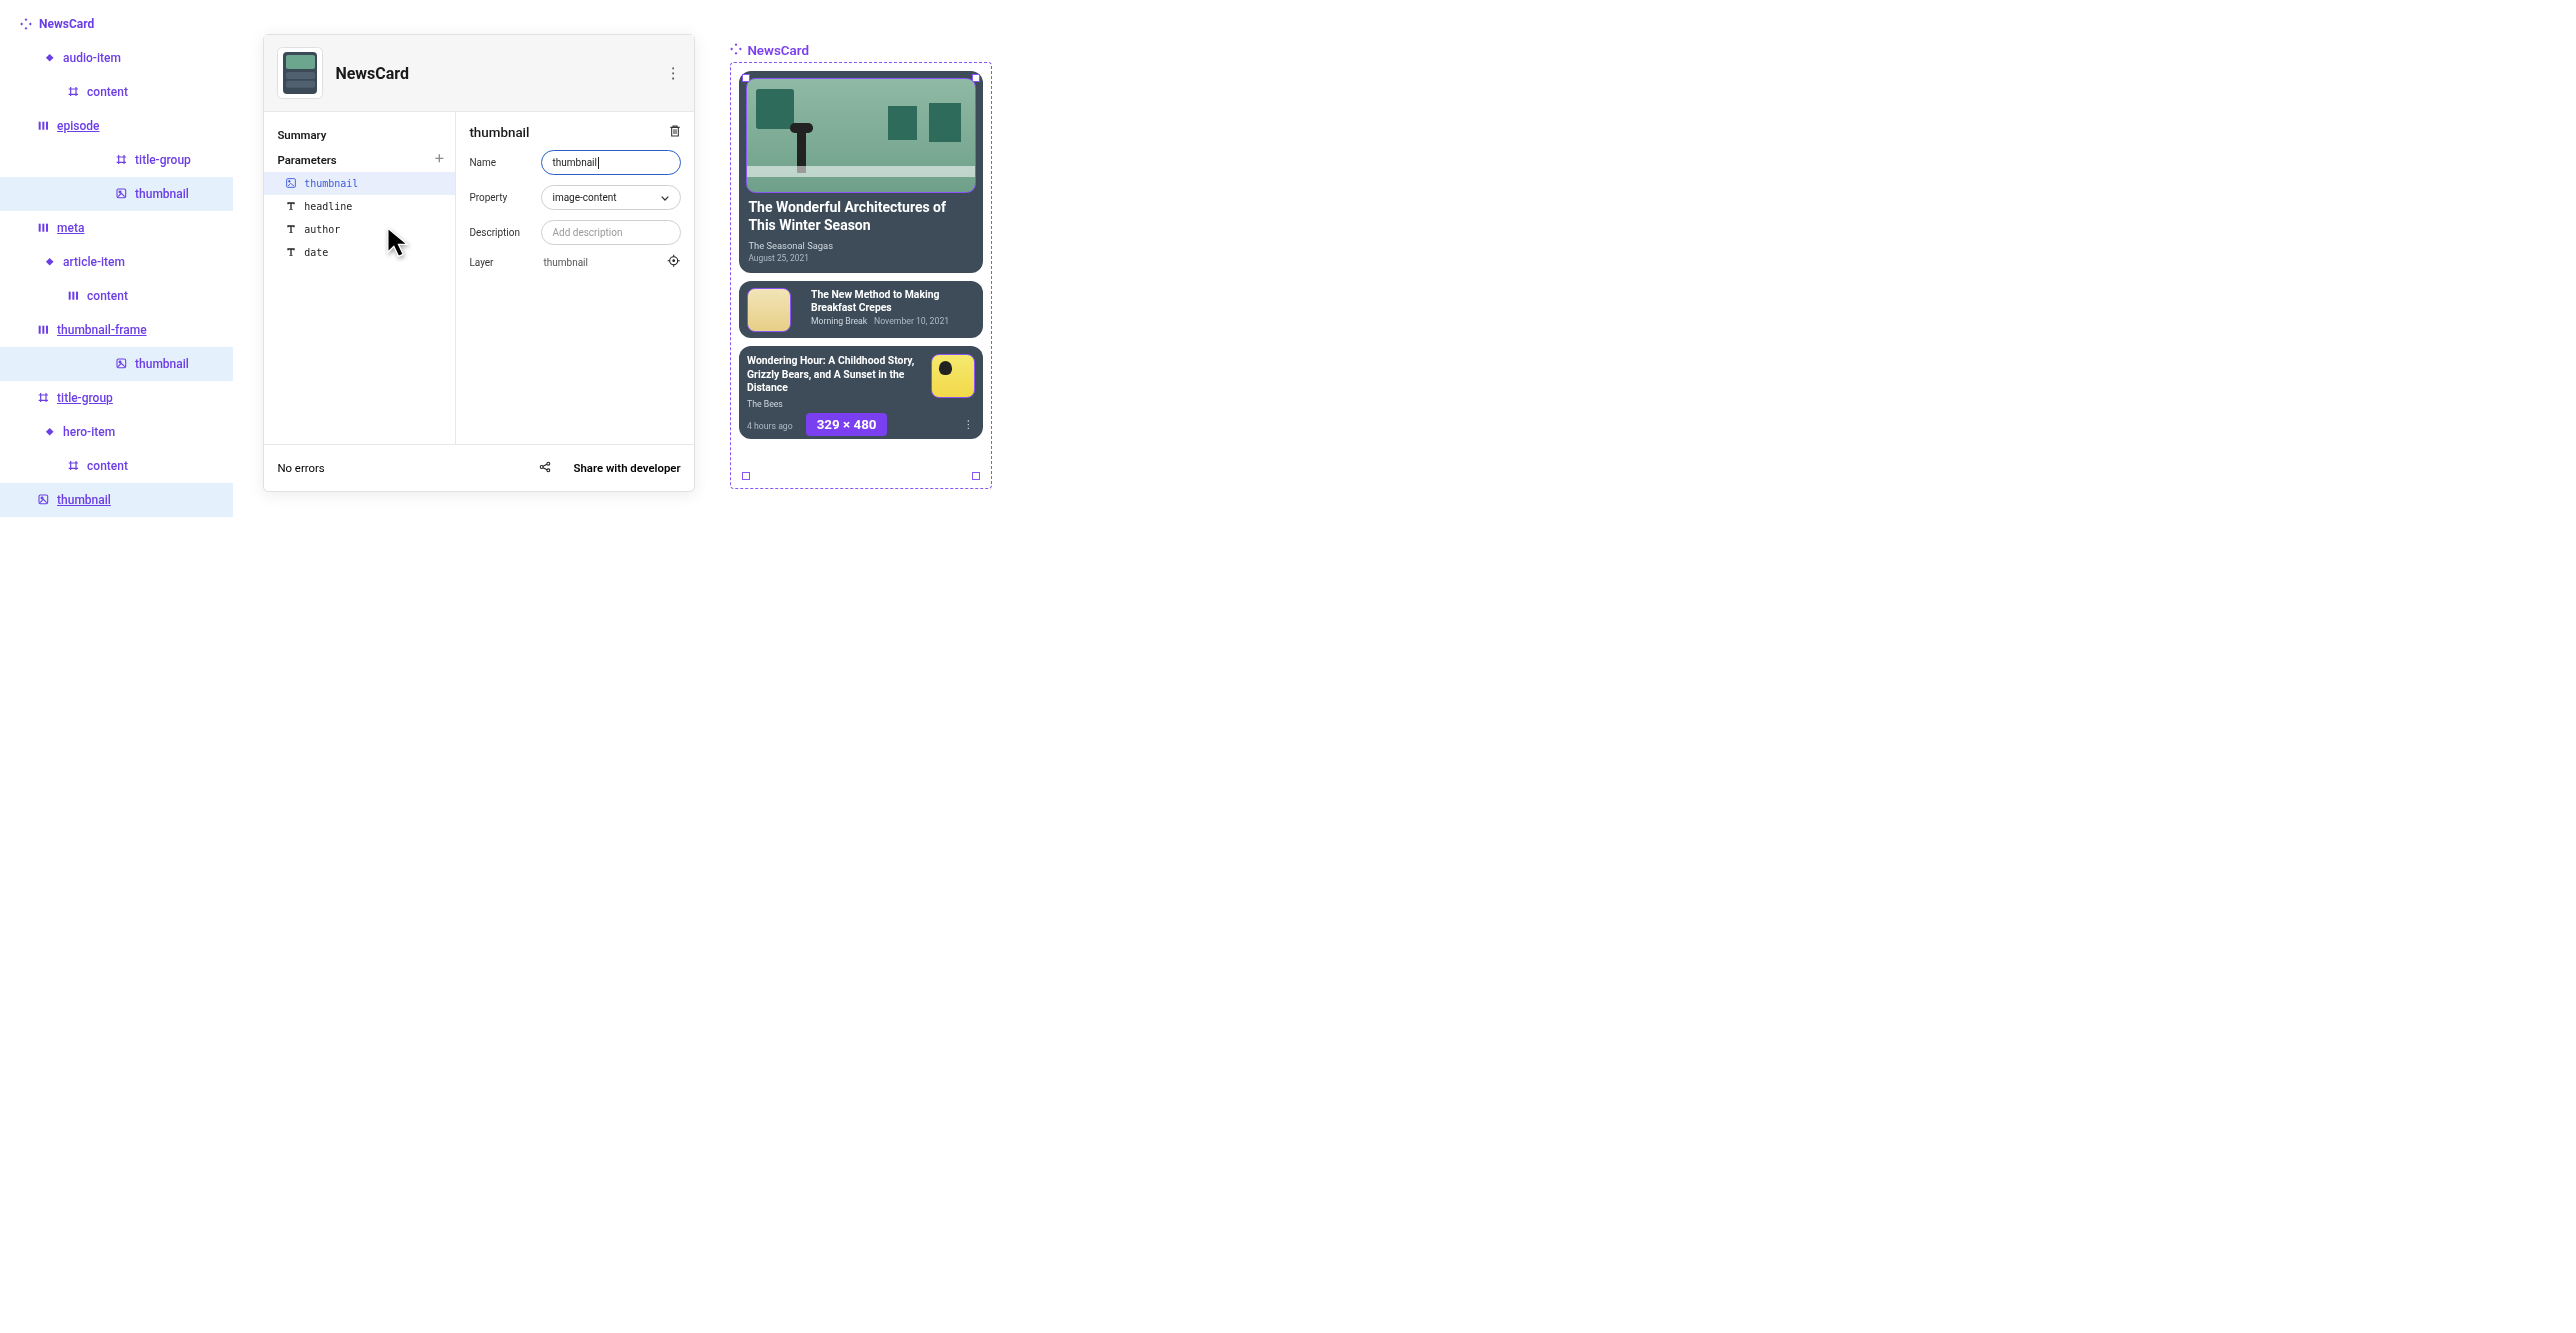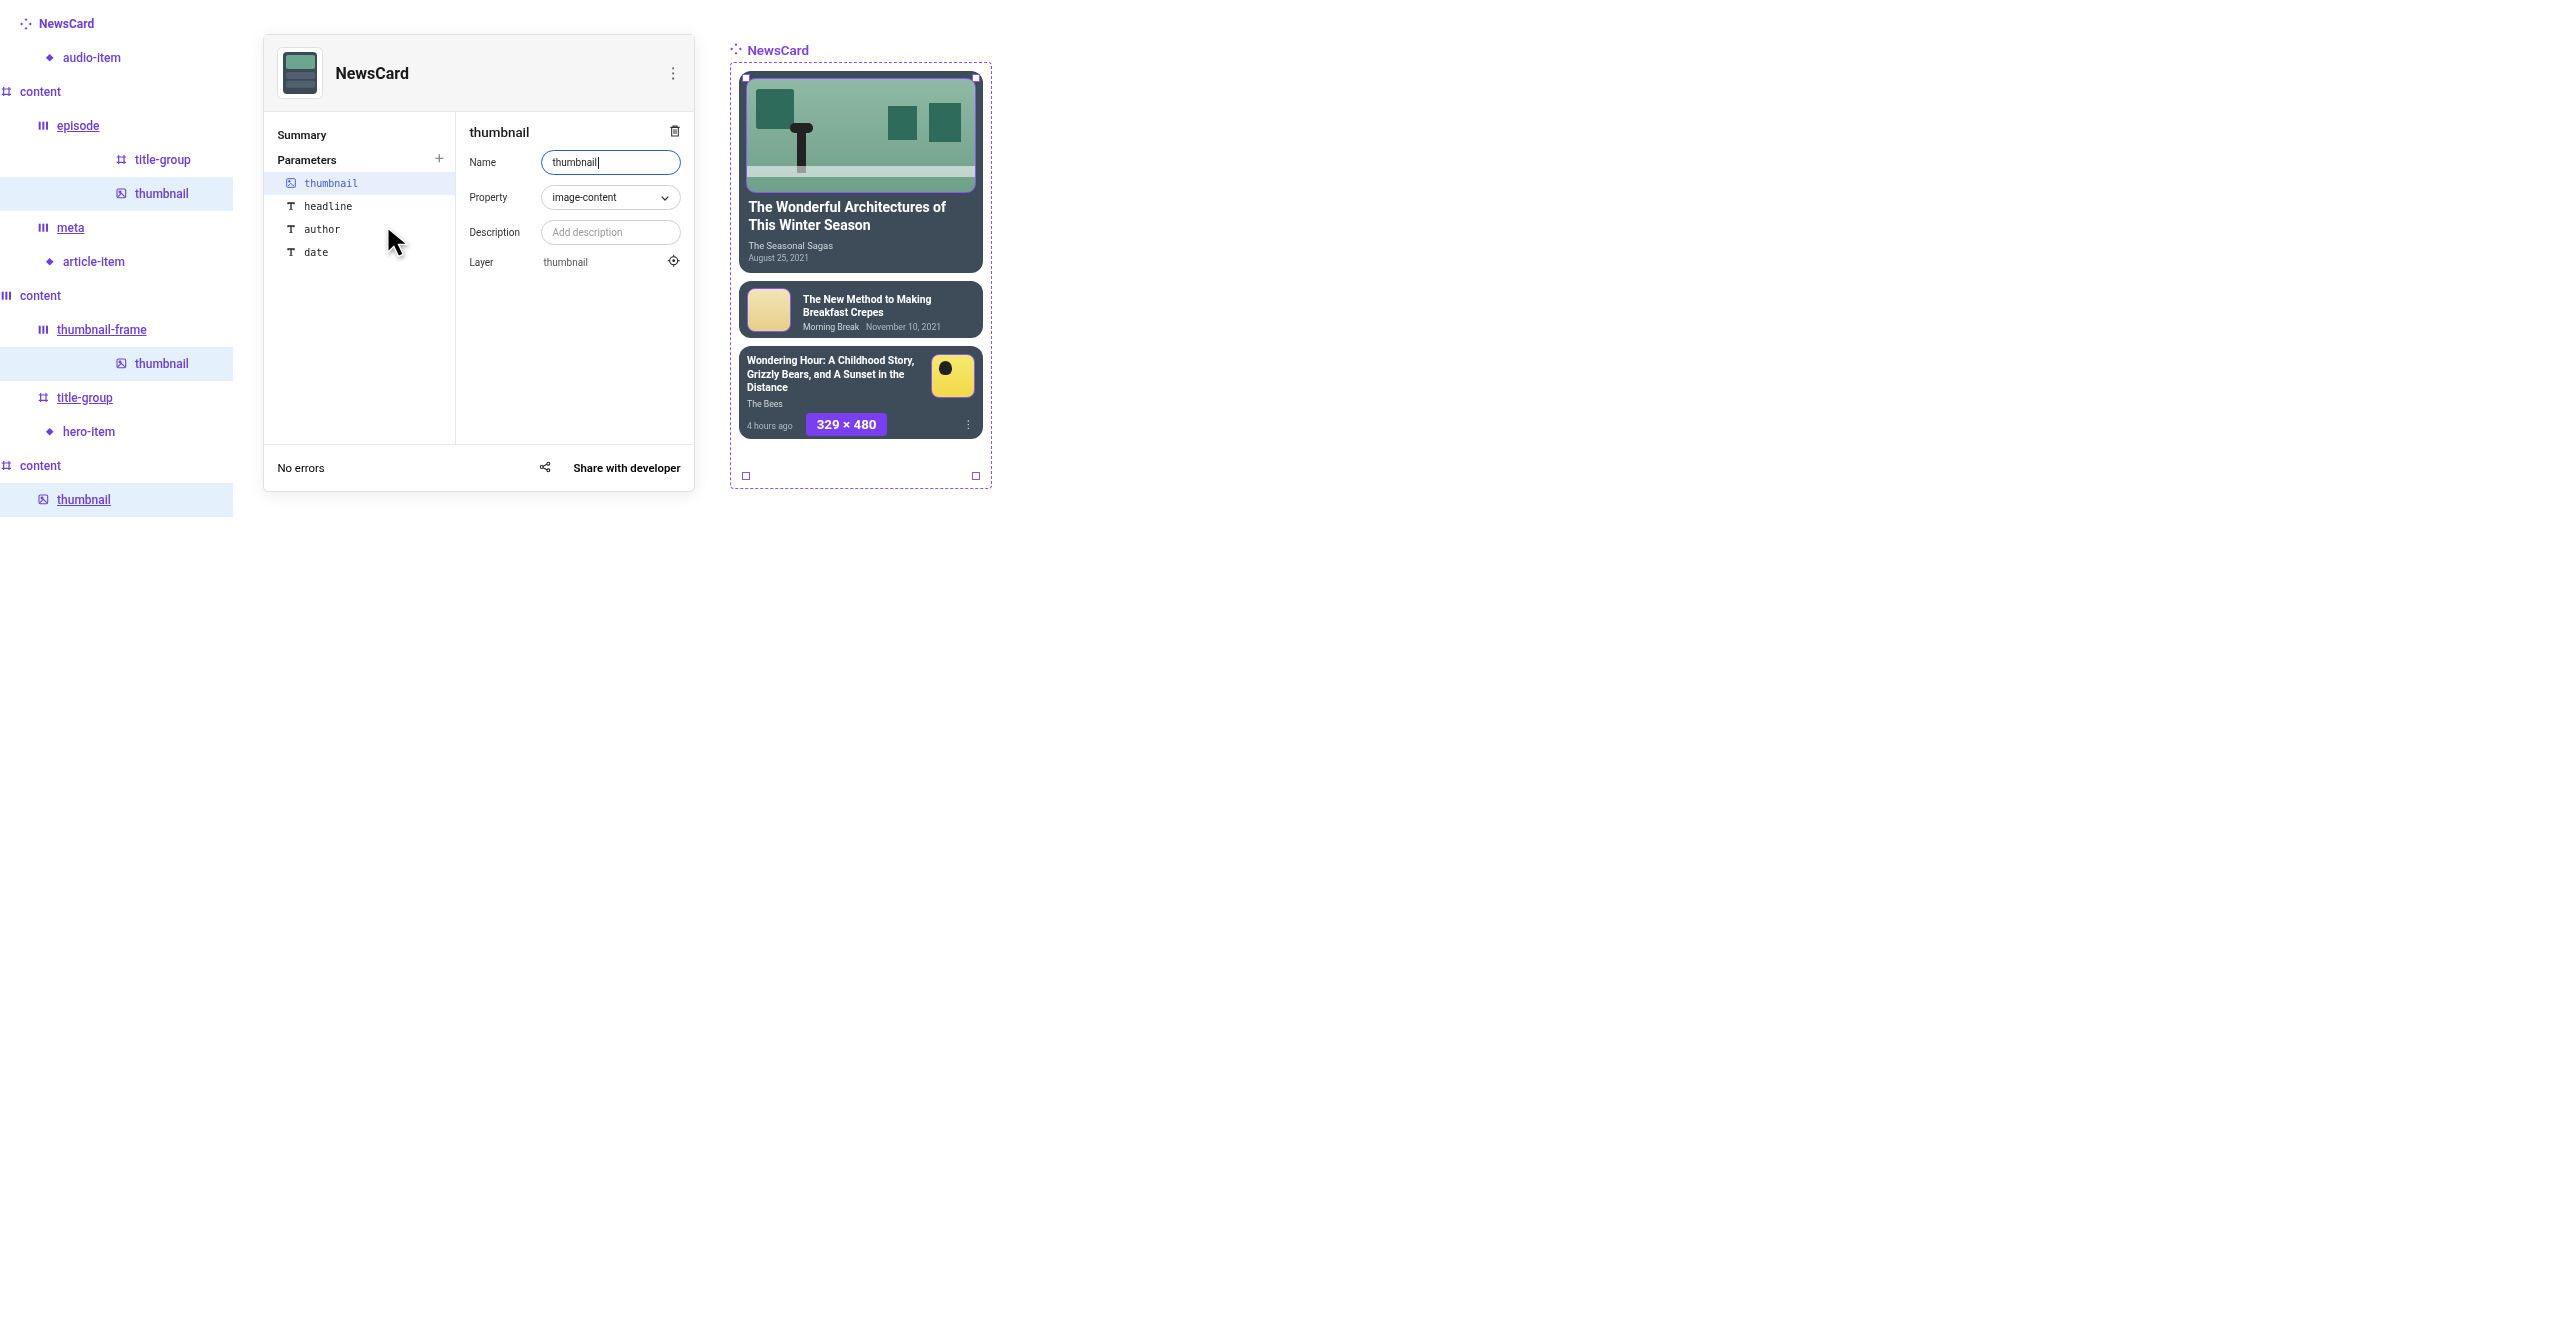--- a/index.html
+++ b/index.html
@@ -29,21 +29,21 @@
     height: 34px;
     gap: 6.7px;
     cursor: pointer;
   }
   .tree-row.selected { background: #e4f0fb; }
   .tree-row .icon { display:inline-flex; width:13.4px; height:13.4px; align-items:center; justify-content:center; }
   .tree-row .lbl { font-weight: 500; }
   .tree-row.faded .lbl { opacity: .5; }
   .indent-0 { padding-left: 19px; }
   .indent-1 { padding-left: 43px; }
-  .indent-2 { }
+  .indent-2 { padding-left: 67px; }
   .indent-3 { padding-left: 37px; text-decoration: underline; }
   .indent-4 { padding-left: 115px; }
 
   
   .plugin {
     position: absolute;
     left: 263px; top: 34px;
     width: 432px;
     height: 458px;
     background: #fff;
@@ -231,21 +231,21 @@
   .win { position:absolute; background:#2f6b5a; }
   .win.a{ left:9.4px; top:10.7px; width:38px; height:40px; border-radius:2.7px;}
   .win.b{ right:58px; top:27px; width:29.5px; height:34px;}
   .win.c{ right:14.8px; top:24px; width:32px; height:39px;}
   .lamp { position:absolute; left:50px; bottom:19px; width:9.4px; height:40px; background:#222;}
   .lamp::before{content:""; position:absolute; left:-6.7px; top:-9.4px; width:23px; height:9.4px; background:#222; border-radius:4.7px;}
   .hero h3 { font-size:14px; font-weight:700; line-height:1.25; padding:0 9.4px 5.4px; }
   .hero .sub { font-size:9.4px; color:#cfd8e0; padding:0 9.4px 2.7px;}
   .hero .date { font-size:8.4px; color:#aeb9c4; padding:0 9.4px;}
   .row-card {
-    display:flex; align-items:flex-end; gap:12px;
+    display:flex; align-items:flex-start; gap:20px;
     padding:6.7px 8px;
   }
   .row-card .mini-img {
     width:44px; height:44px; border-radius:8px;
     border:1.3px solid #8a55f6;
     background: linear-gradient(#f2e4b8,#e6cf86);
     flex-shrink:0;
   }
   .row-card .txt h4 { font-size:10.4px; font-weight:700; line-height:1.25; }
   .row-card .meta { font-size:8.7px; color:#aeb9c4; display:flex; gap:6.7px; margin-top:2.7px;}

